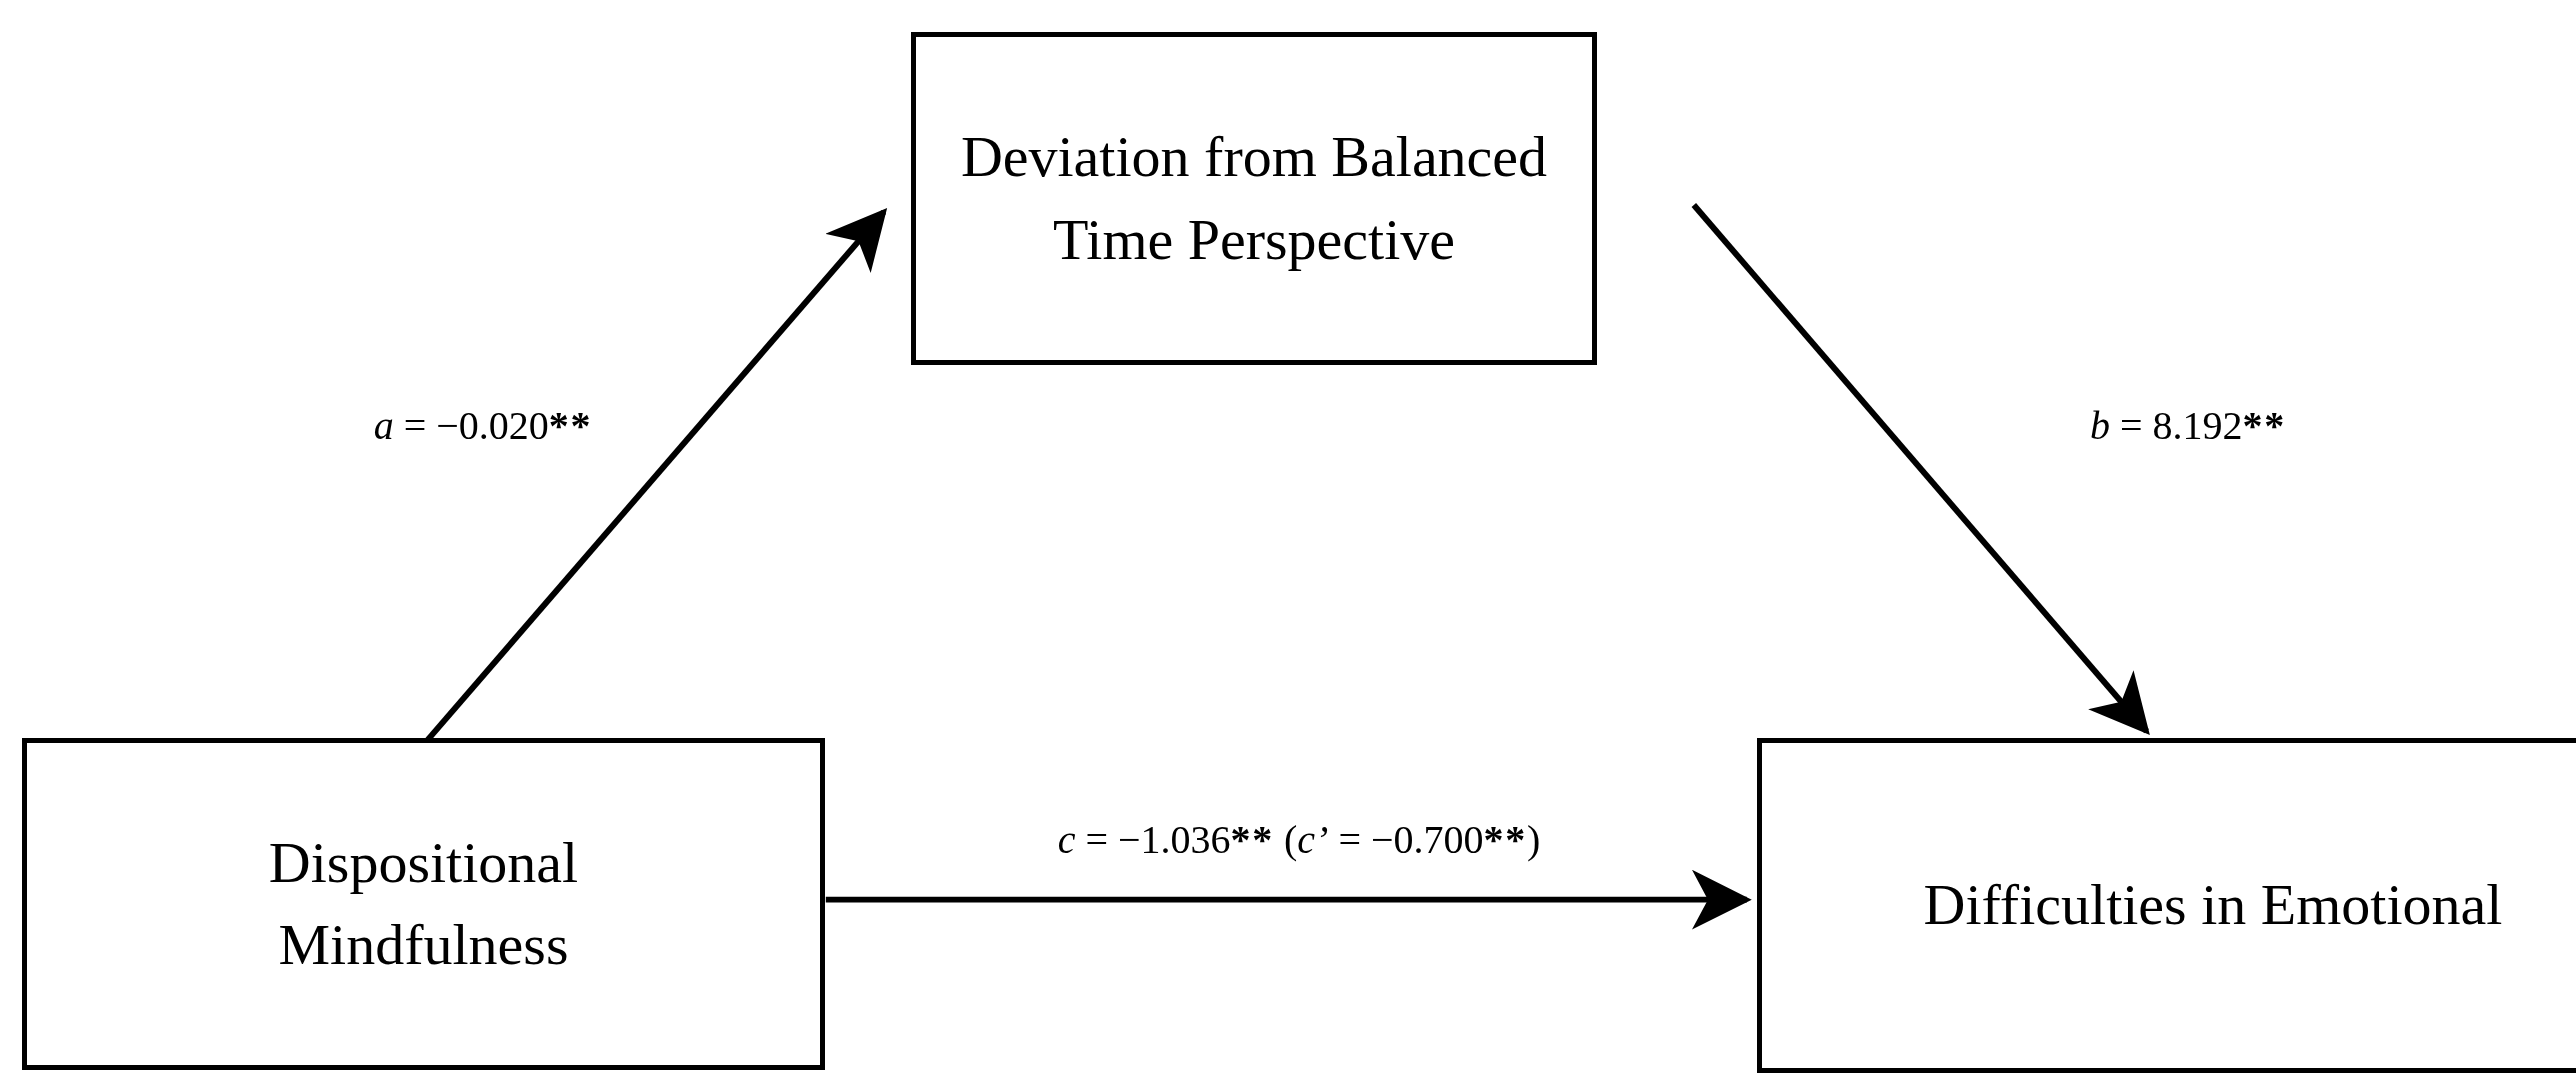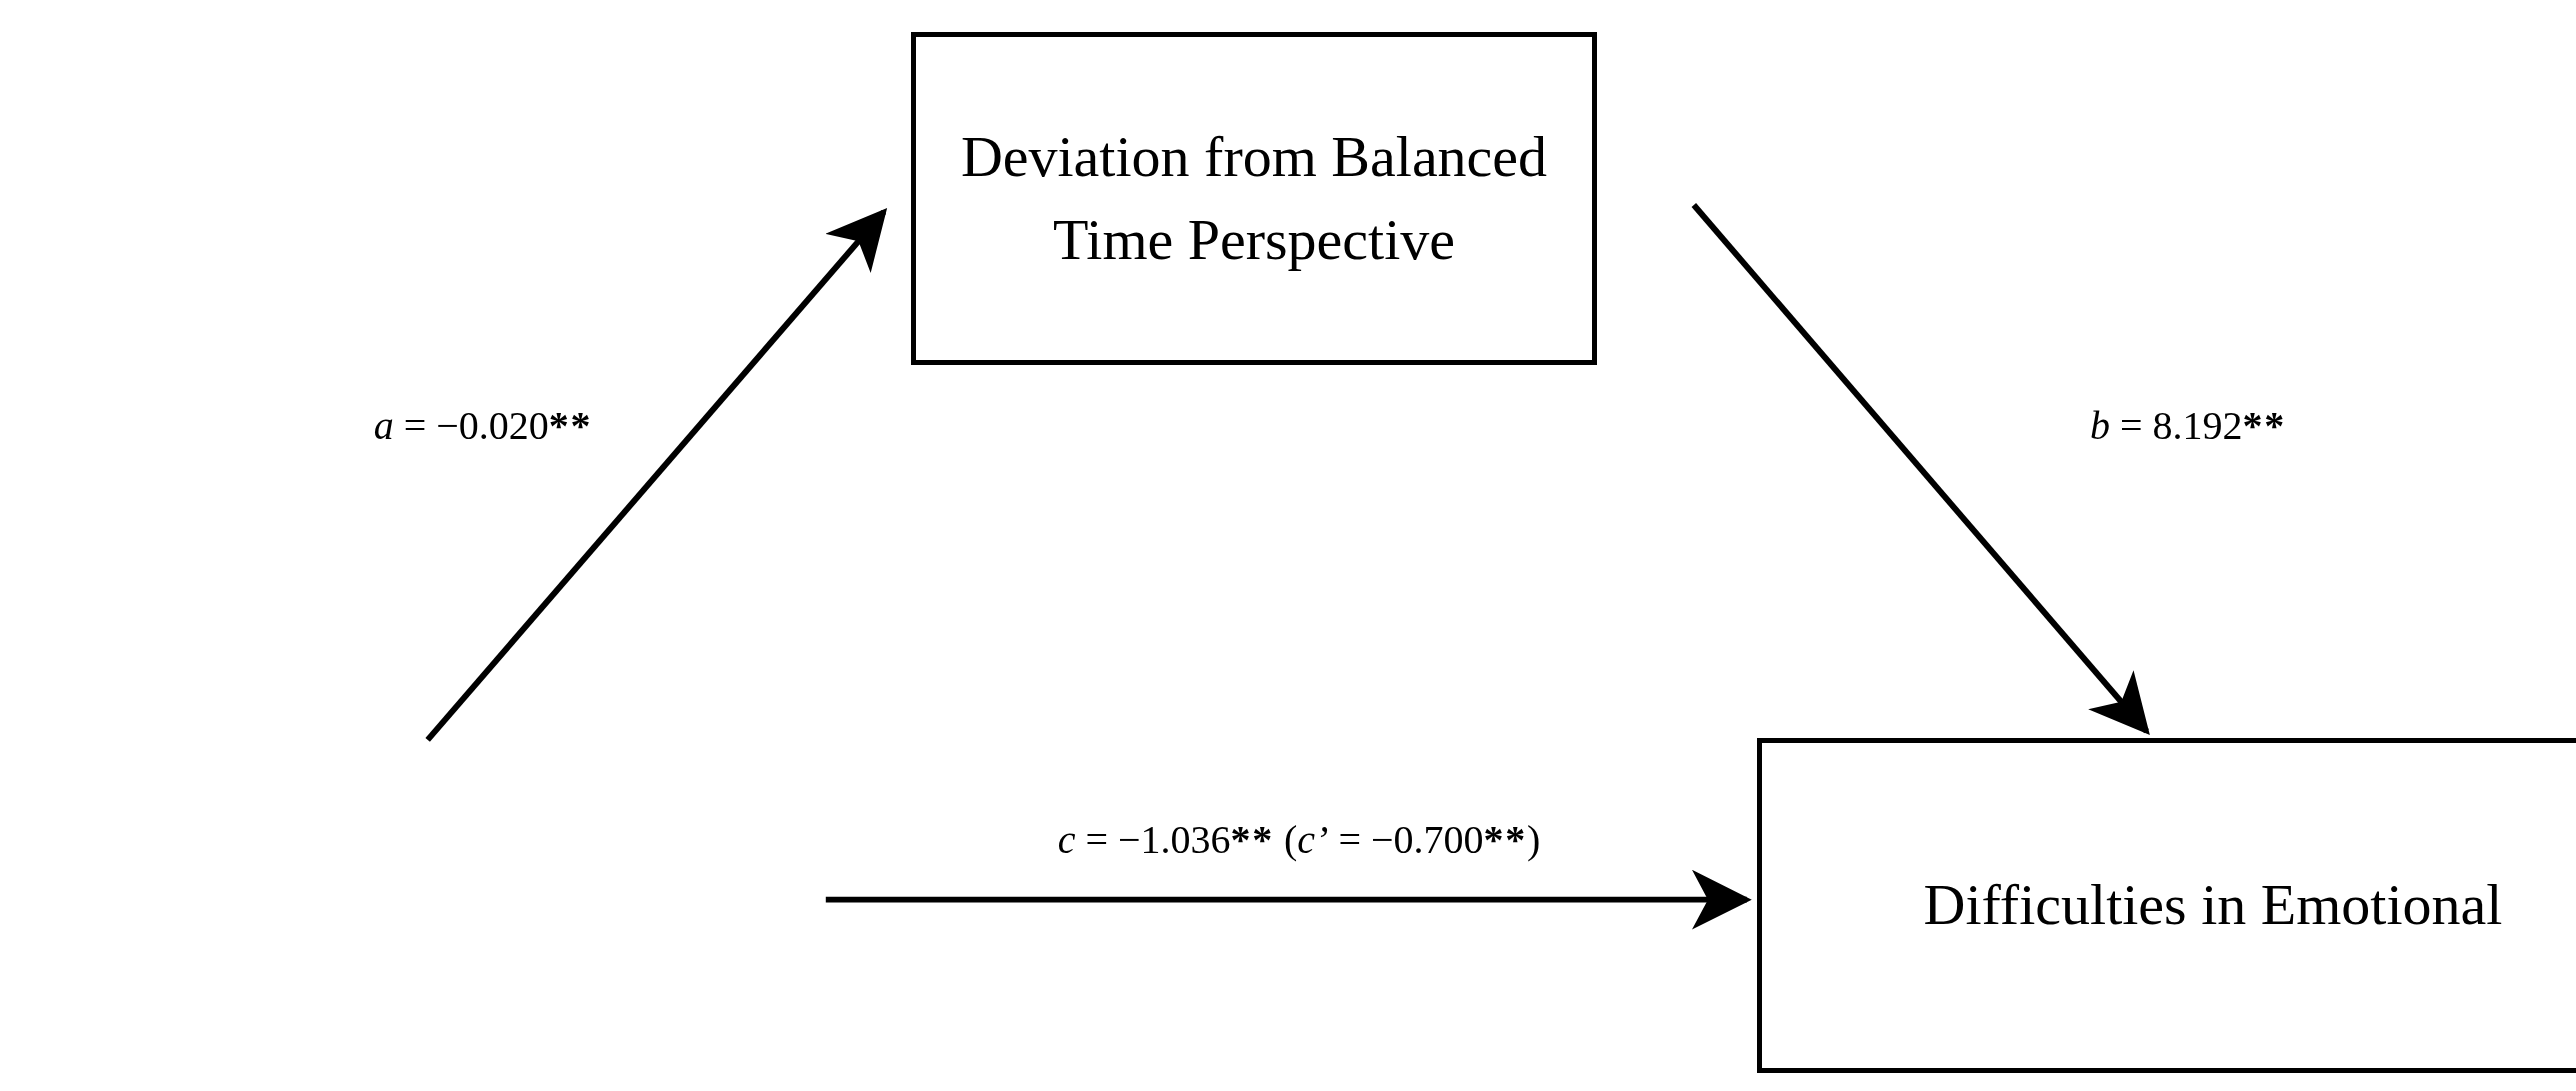--- a/index.html
+++ b/index.html
@@ -62,20 +62,26 @@
     <line x1="966" y1="1053" x2="2044" y2="1053" stroke="#000000" stroke-width="7" marker-end="url(#arrowhead)"></line>
   </svg>
 
   <div class="node" id="node-mediator">
     <div class="node-text">
       <span>Deviation from Balanced</span><br>
       <span>Time Perspective</span>
     </div>
   </div>
 
+  <div class="node" id="node-predictor">
+    <div class="node-text">
+      <span>Dispositional</span><br>
+      <span>Mindfulness</span>
+    </div>
+  </div>
 
   <div class="node" id="node-outcome">
     <div class="node-text">
       <span>Difficulties in Emotional</span><br>
     </div>
   </div>
 
   <div class="path-label" id="label-a"><span class="v">a</span><span> = −0.020</span><span class="stars">**</span></div>
 
   <div class="path-label" id="label-b"><span class="v">b</span><span> = 8.192</span><span class="stars">**</span></div>

